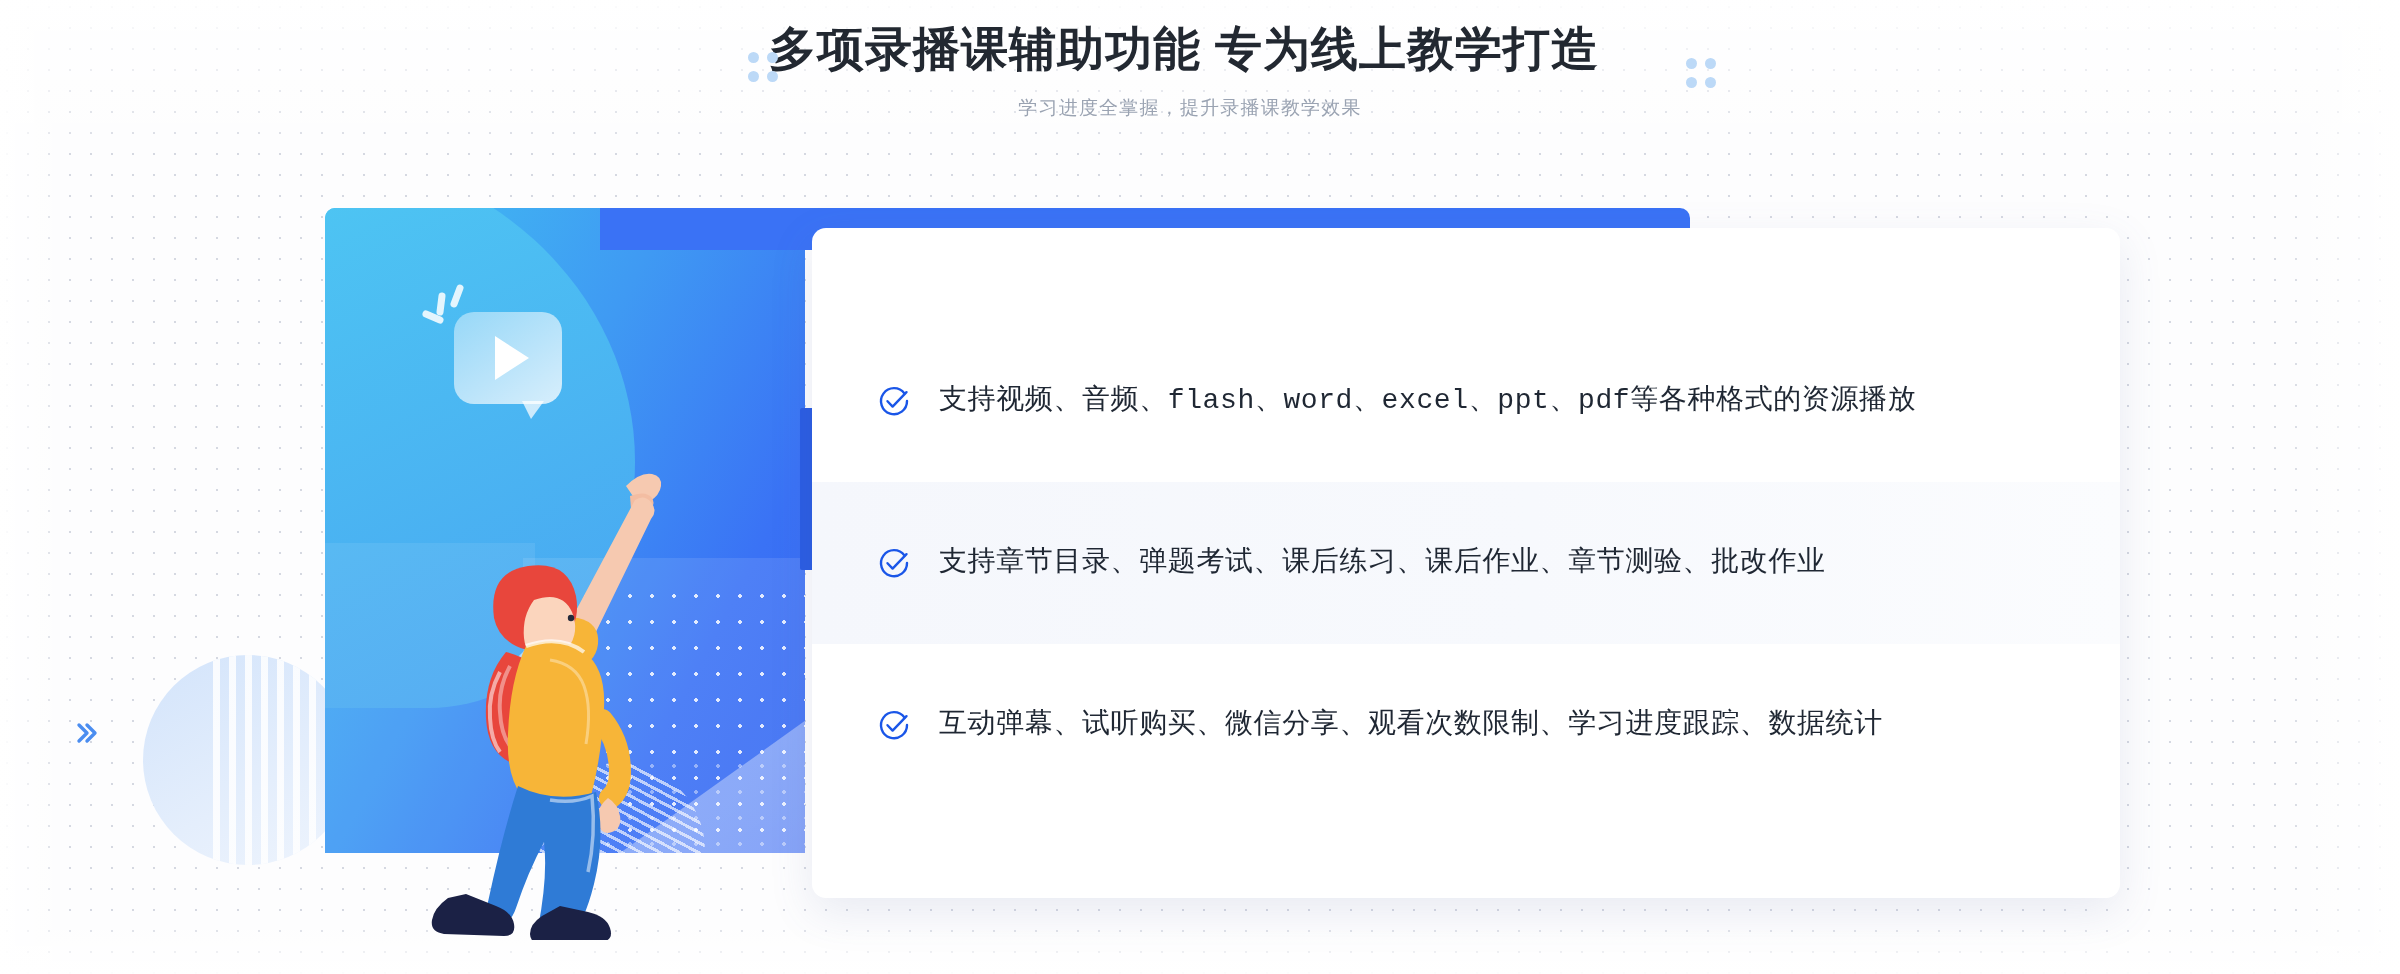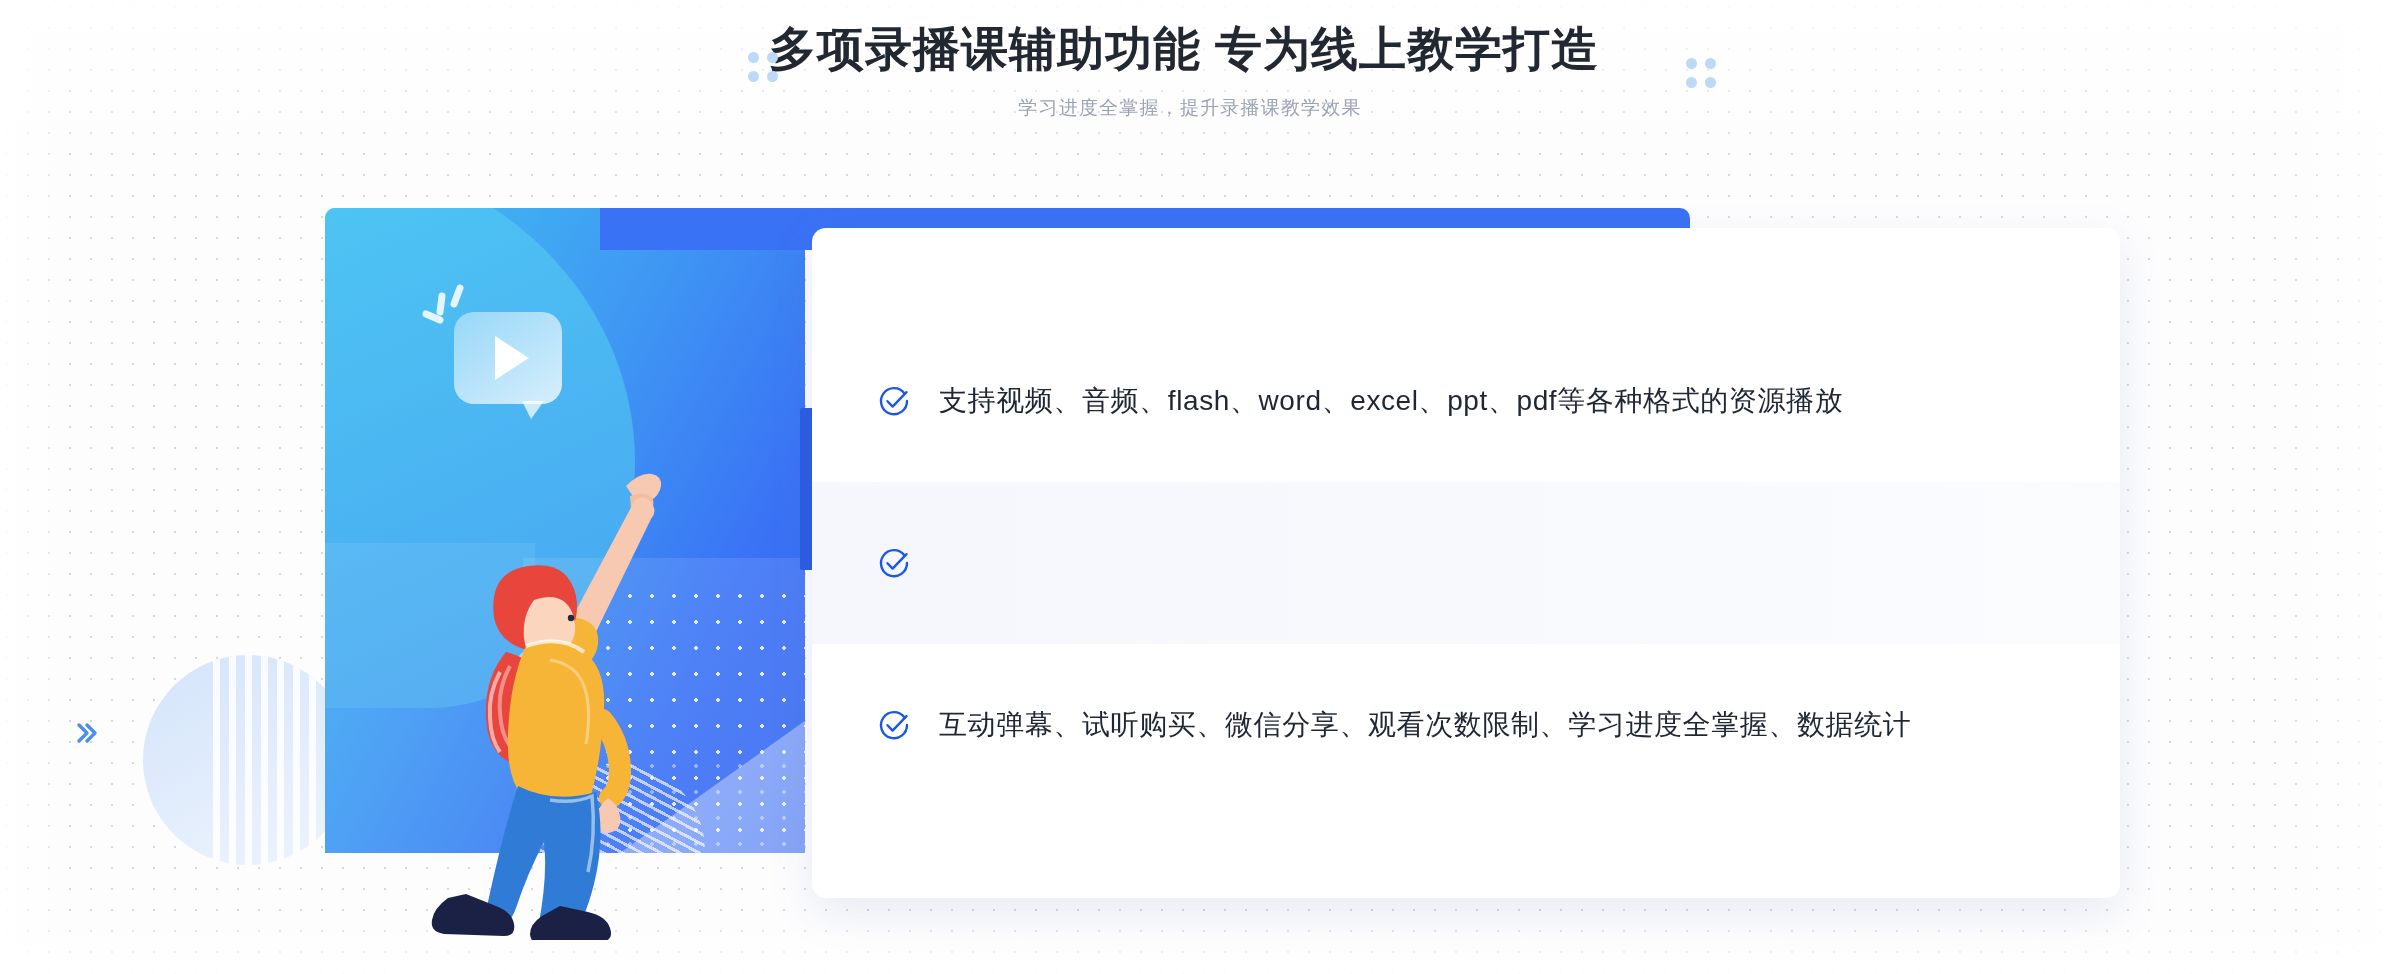--- a/index.html
+++ b/index.html
@@ -313,20 +313,21 @@
     width: 34px;
     height: 34px;
     margin-right: 28px;
   }
   .feature-row .label {
     font-size: 28px;
     color: #1f2733;
     letter-spacing: 0.6px;
     white-space: nowrap;
     line-height: 1.4;
+    font-family: Liberation Mono, monospace;
   }
 </style>
 </head>
 <body>
 
 <div id="stage">
 
   <div class="veil veil-top"></div>
   <div class="veil veil-left"></div>
   <div class="veil veil-right"></div>
@@ -446,29 +447,30 @@
         <span class="label">支持视频、音频、flash、word、excel、ppt、pdf等各种格式的资源播放</span>
       </div>
 
       <div class="feature-row active">
         <span class="check">
           <svg width="34" height="34" viewBox="0 0 34 34">
             <path d="M27.5 9.5 A13 13 0 1 0 30 17" fill="none" stroke="#1a56e8" stroke-width="2.4" stroke-linecap="round"></path>
             <path d="M10.5 17.2 L15.6 22.6 L29.5 8.2" fill="none" stroke="#1a56e8" stroke-width="2.4" stroke-linecap="round" stroke-linejoin="round"></path>
           </svg>
         </span>
+        <span class="label">支持章节目录、弹题考试、课后练习、课后作业、章节测验、批改作业</span>
       </div>
 
 
       <div class="feature-row">
         <span class="check">
           <svg width="34" height="34" viewBox="0 0 34 34">
             <path d="M27.5 9.5 A13 13 0 1 0 30 17" fill="none" stroke="#1a56e8" stroke-width="2.4" stroke-linecap="round"></path>
             <path d="M10.5 17.2 L15.6 22.6 L29.5 8.2" fill="none" stroke="#1a56e8" stroke-width="2.4" stroke-linecap="round" stroke-linejoin="round"></path>
           </svg>
         </span>
-        <span class="label">互动弹幕、试听购买、微信分享、观看次数限制、学习进度全掌握、数据统计</span>
+        <span class="label">互动弹幕、试听购买、微信分享、观看次数限制、学习进度跟踪、数据统计</span>
       </div>
 
     </div>
   </div>
 
 </div>
 
 </body></html>

